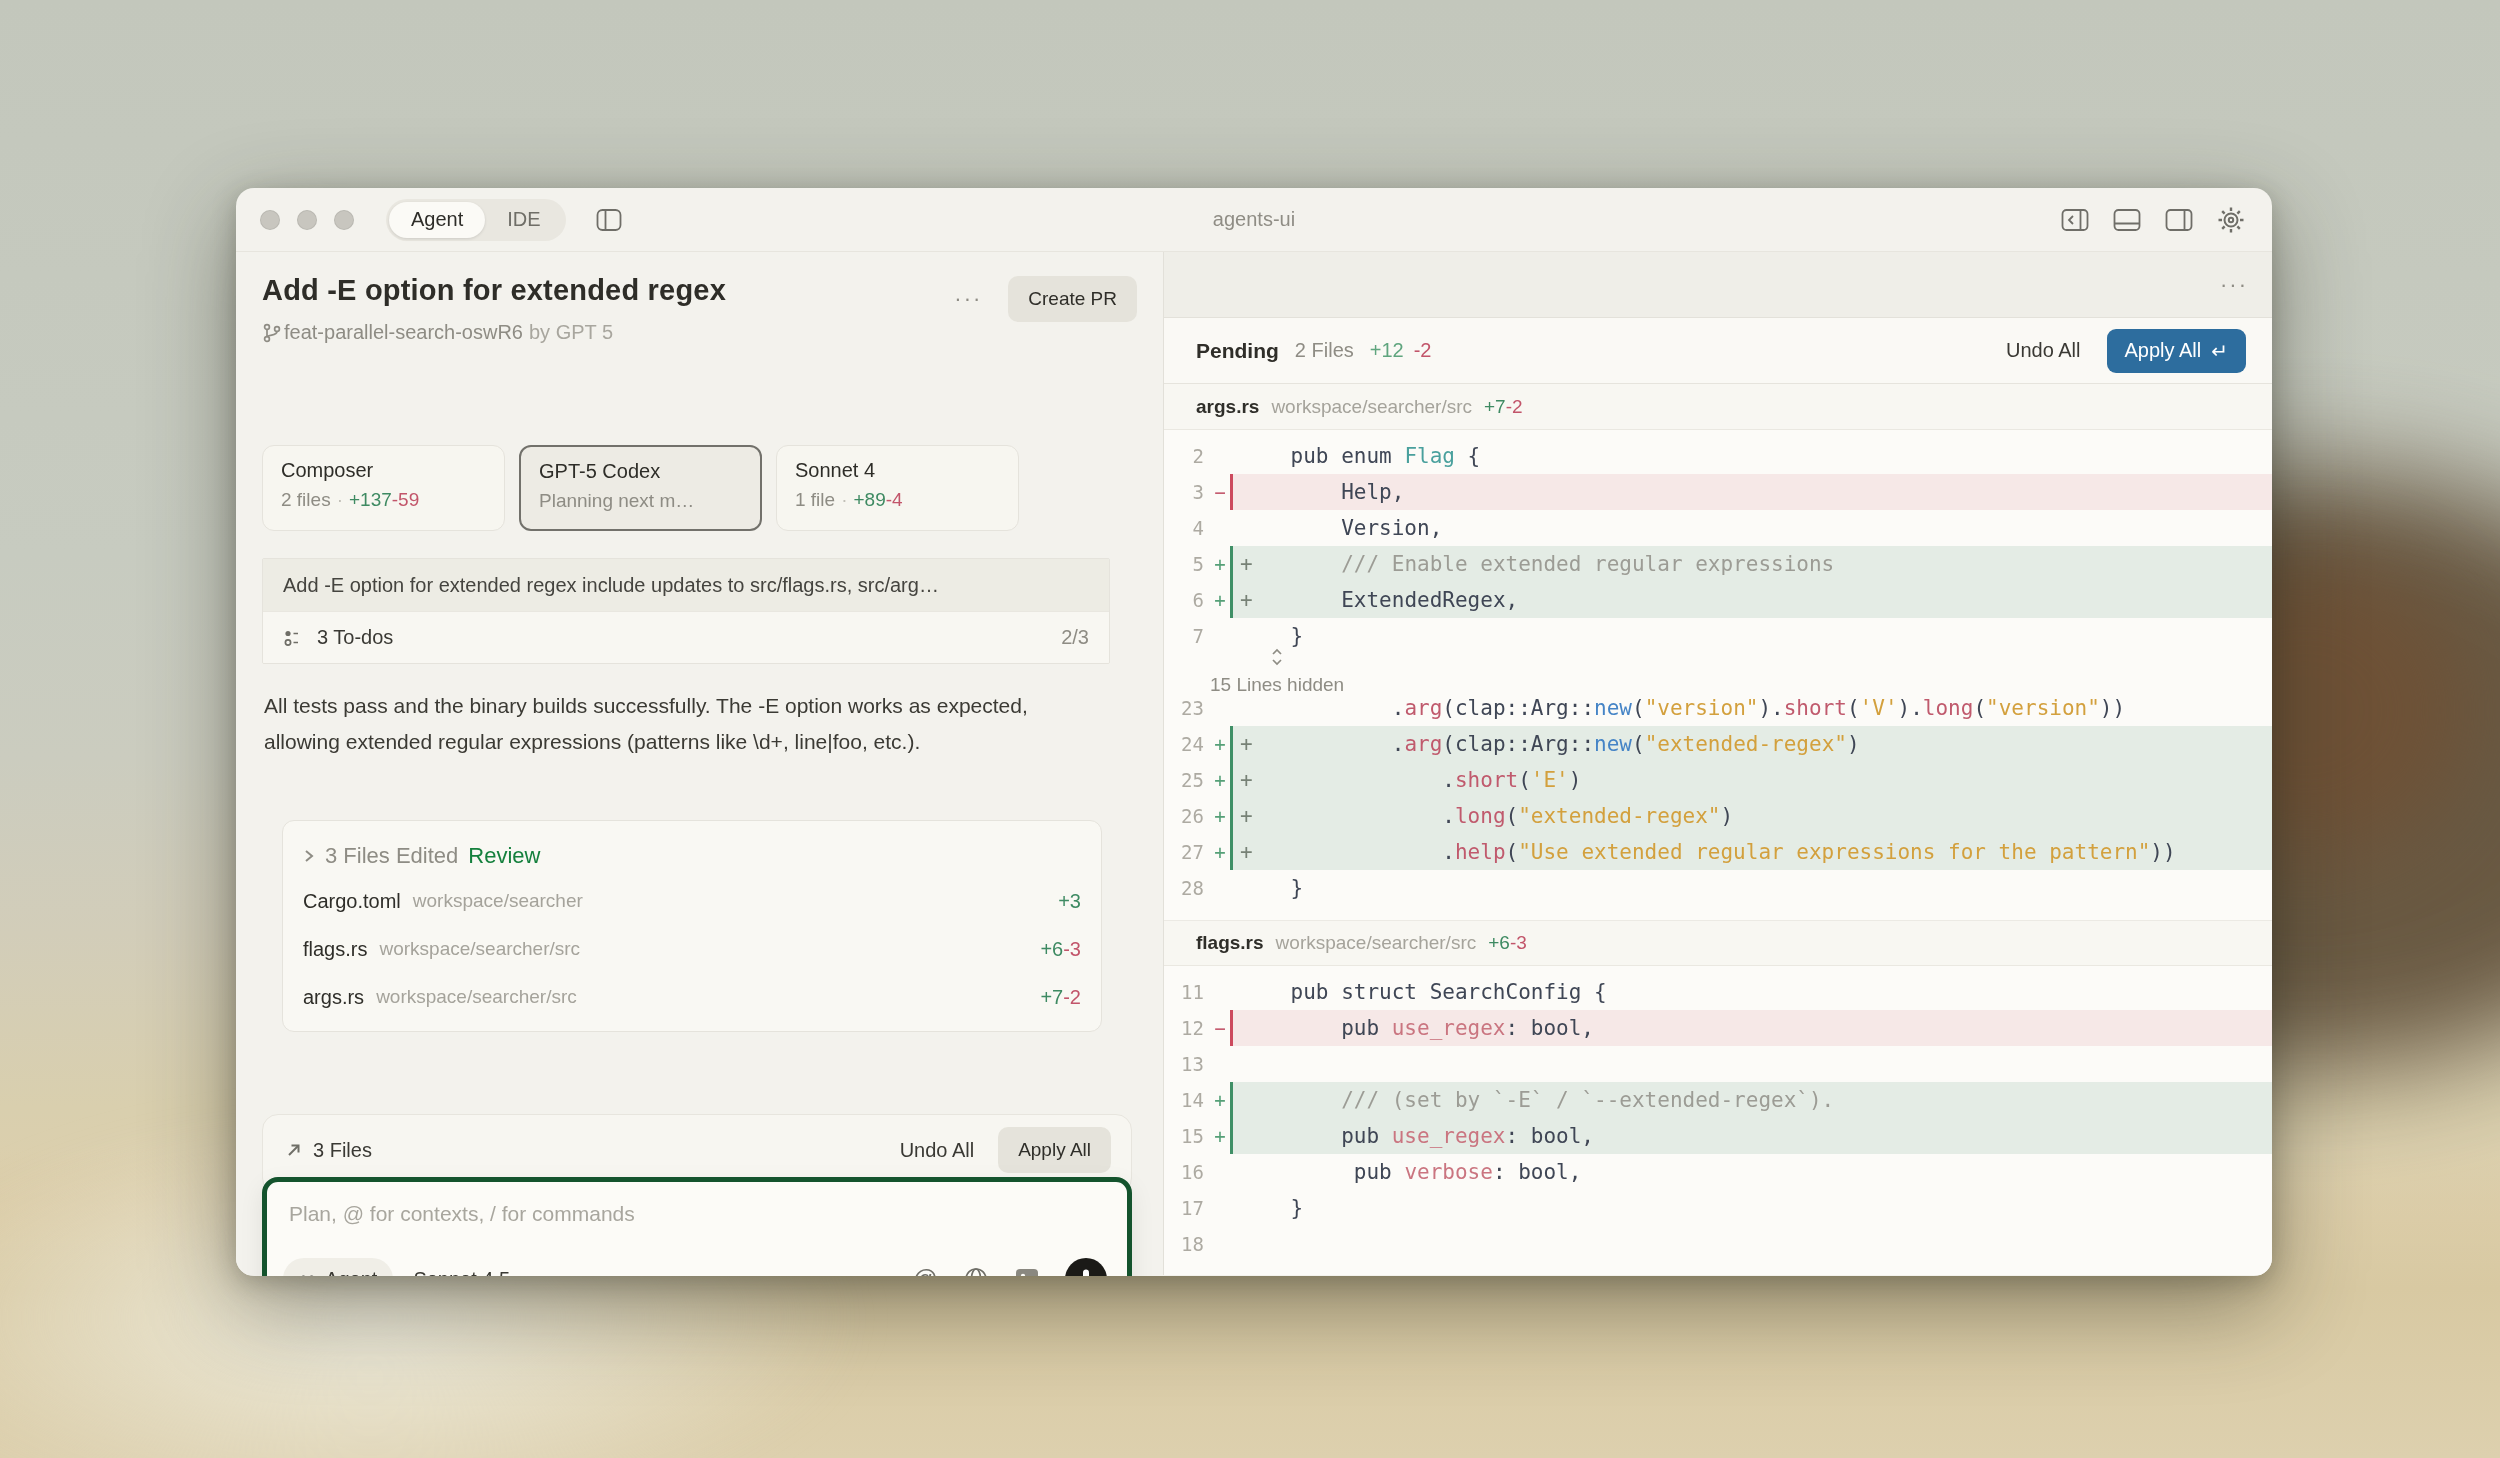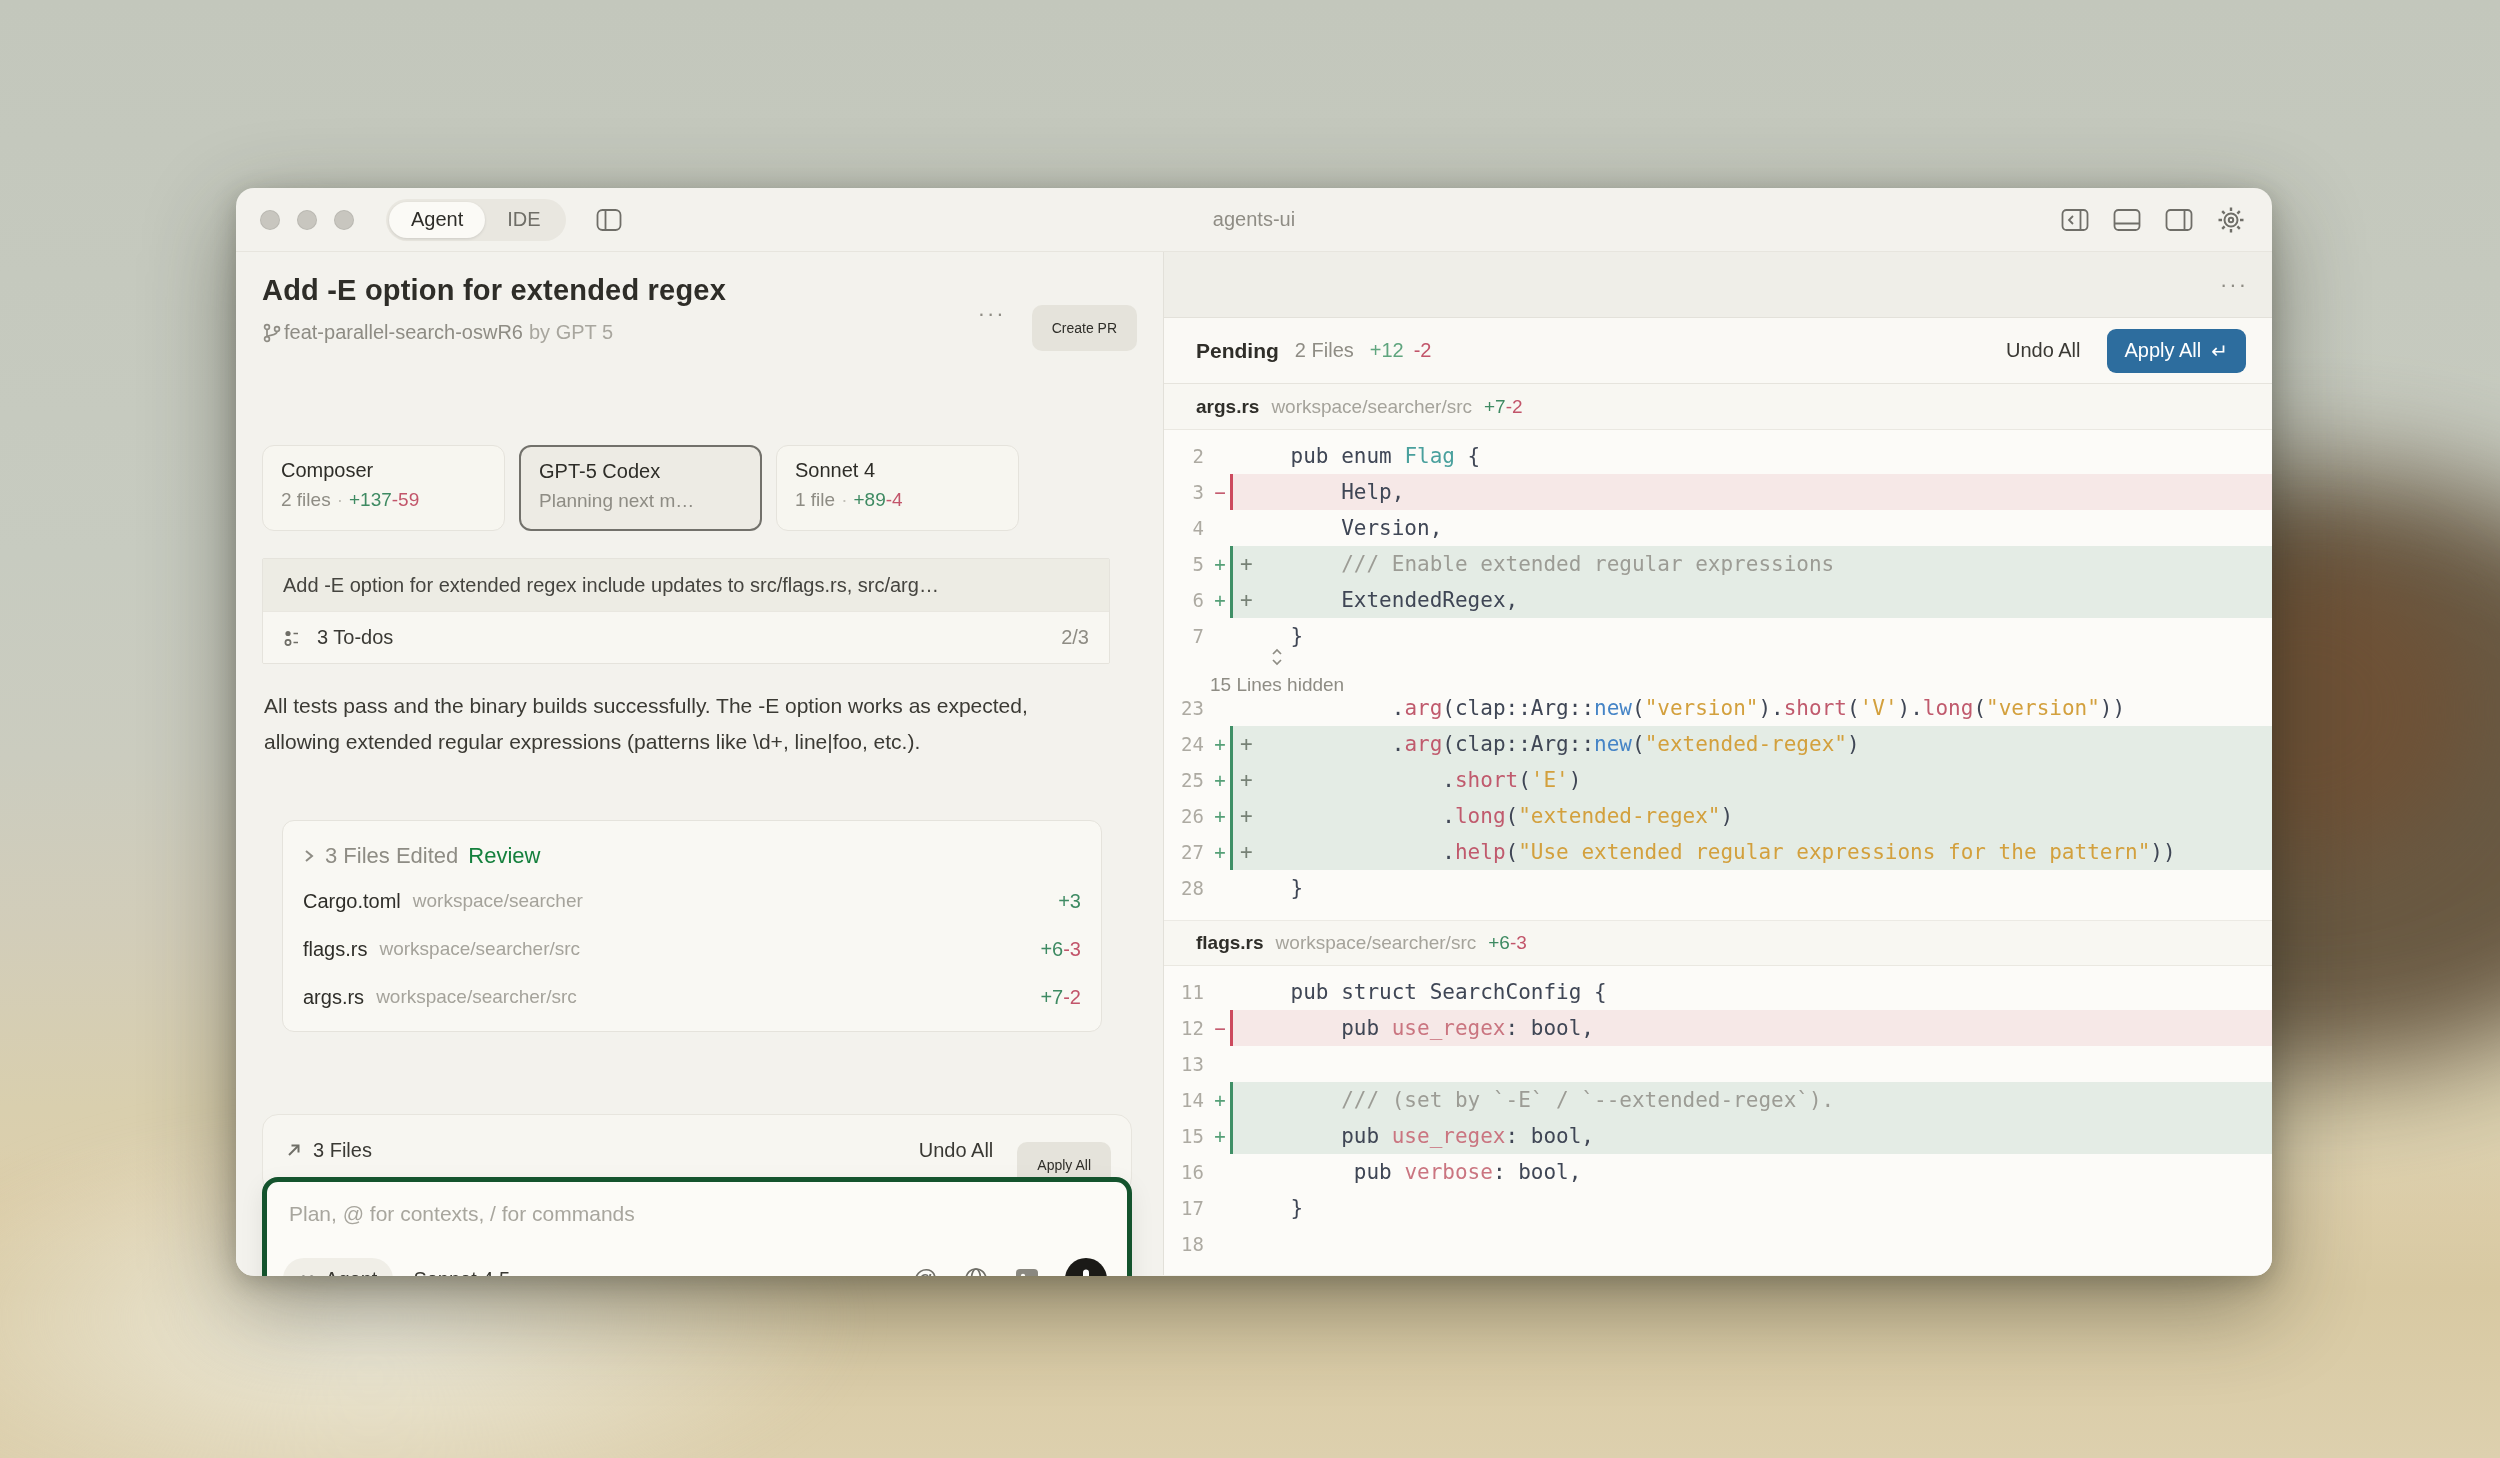--- a/index.html
+++ b/index.html
@@ -39,21 +39,21 @@
 
   
   .left { width:928px; flex:none; position:relative; border-right:1px solid #e2e0d9; background:#f3f2ed; }
   .lp-head { position:absolute; left:26px; top:22px; right:26px; }
   .lp-title { font-size:29px; font-weight:600; color:#2e2d28; letter-spacing:.2px; }
   .lp-branch { margin-top:14px; display:flex; align-items:center; gap:2px; font-size:20px; color:#8e8c84; }
   .lp-branch .by { color:#a8a69e; margin-left:4px; }
   .lp-head-right { position:absolute; right:0; top:2px; display:flex; align-items:center; gap:26px; }
   .menu-dots { font-size:22px; color:#8e8c84; letter-spacing:2px; cursor:default; }
   .btn-gray { background:#e5e3db; border-radius:10px; height:46px; padding:0 20px; display:flex; align-items:center;
-    font-size:14px; color:#2f2e29; font-weight:500; cursor:default;margin-top:29px; }
+    font-size:19px; color:#2f2e29; font-weight:500; cursor:default; }
 
   .agent-cards { position:absolute; left:26px; top:193px; display:flex; gap:14px; }
   .agent-card { width:243px; height:86px; border:1.5px solid #e5e3dc; border-radius:12px; background:#f7f6f0; padding:13px 18px; }
   .agent-card.selected { border:2px solid #72716b; background:#edebe4; }
   .ac-name { font-size:20px; color:#2e2d28; font-weight:500; }
   .ac-sub { margin-top:7px; font-size:19px; color:#8e8c84; white-space:nowrap; overflow:hidden; }
   .plus { color:#3e8a62; } .minus { color:#c2556a; }
   .dot-sep { color:#c2c0b8; margin:0 6px; }
 
   .task-box { position:absolute; left:26px; top:306px; width:848px; border:1px solid #e5e3dc; border-radius:2px; overflow:hidden; }

